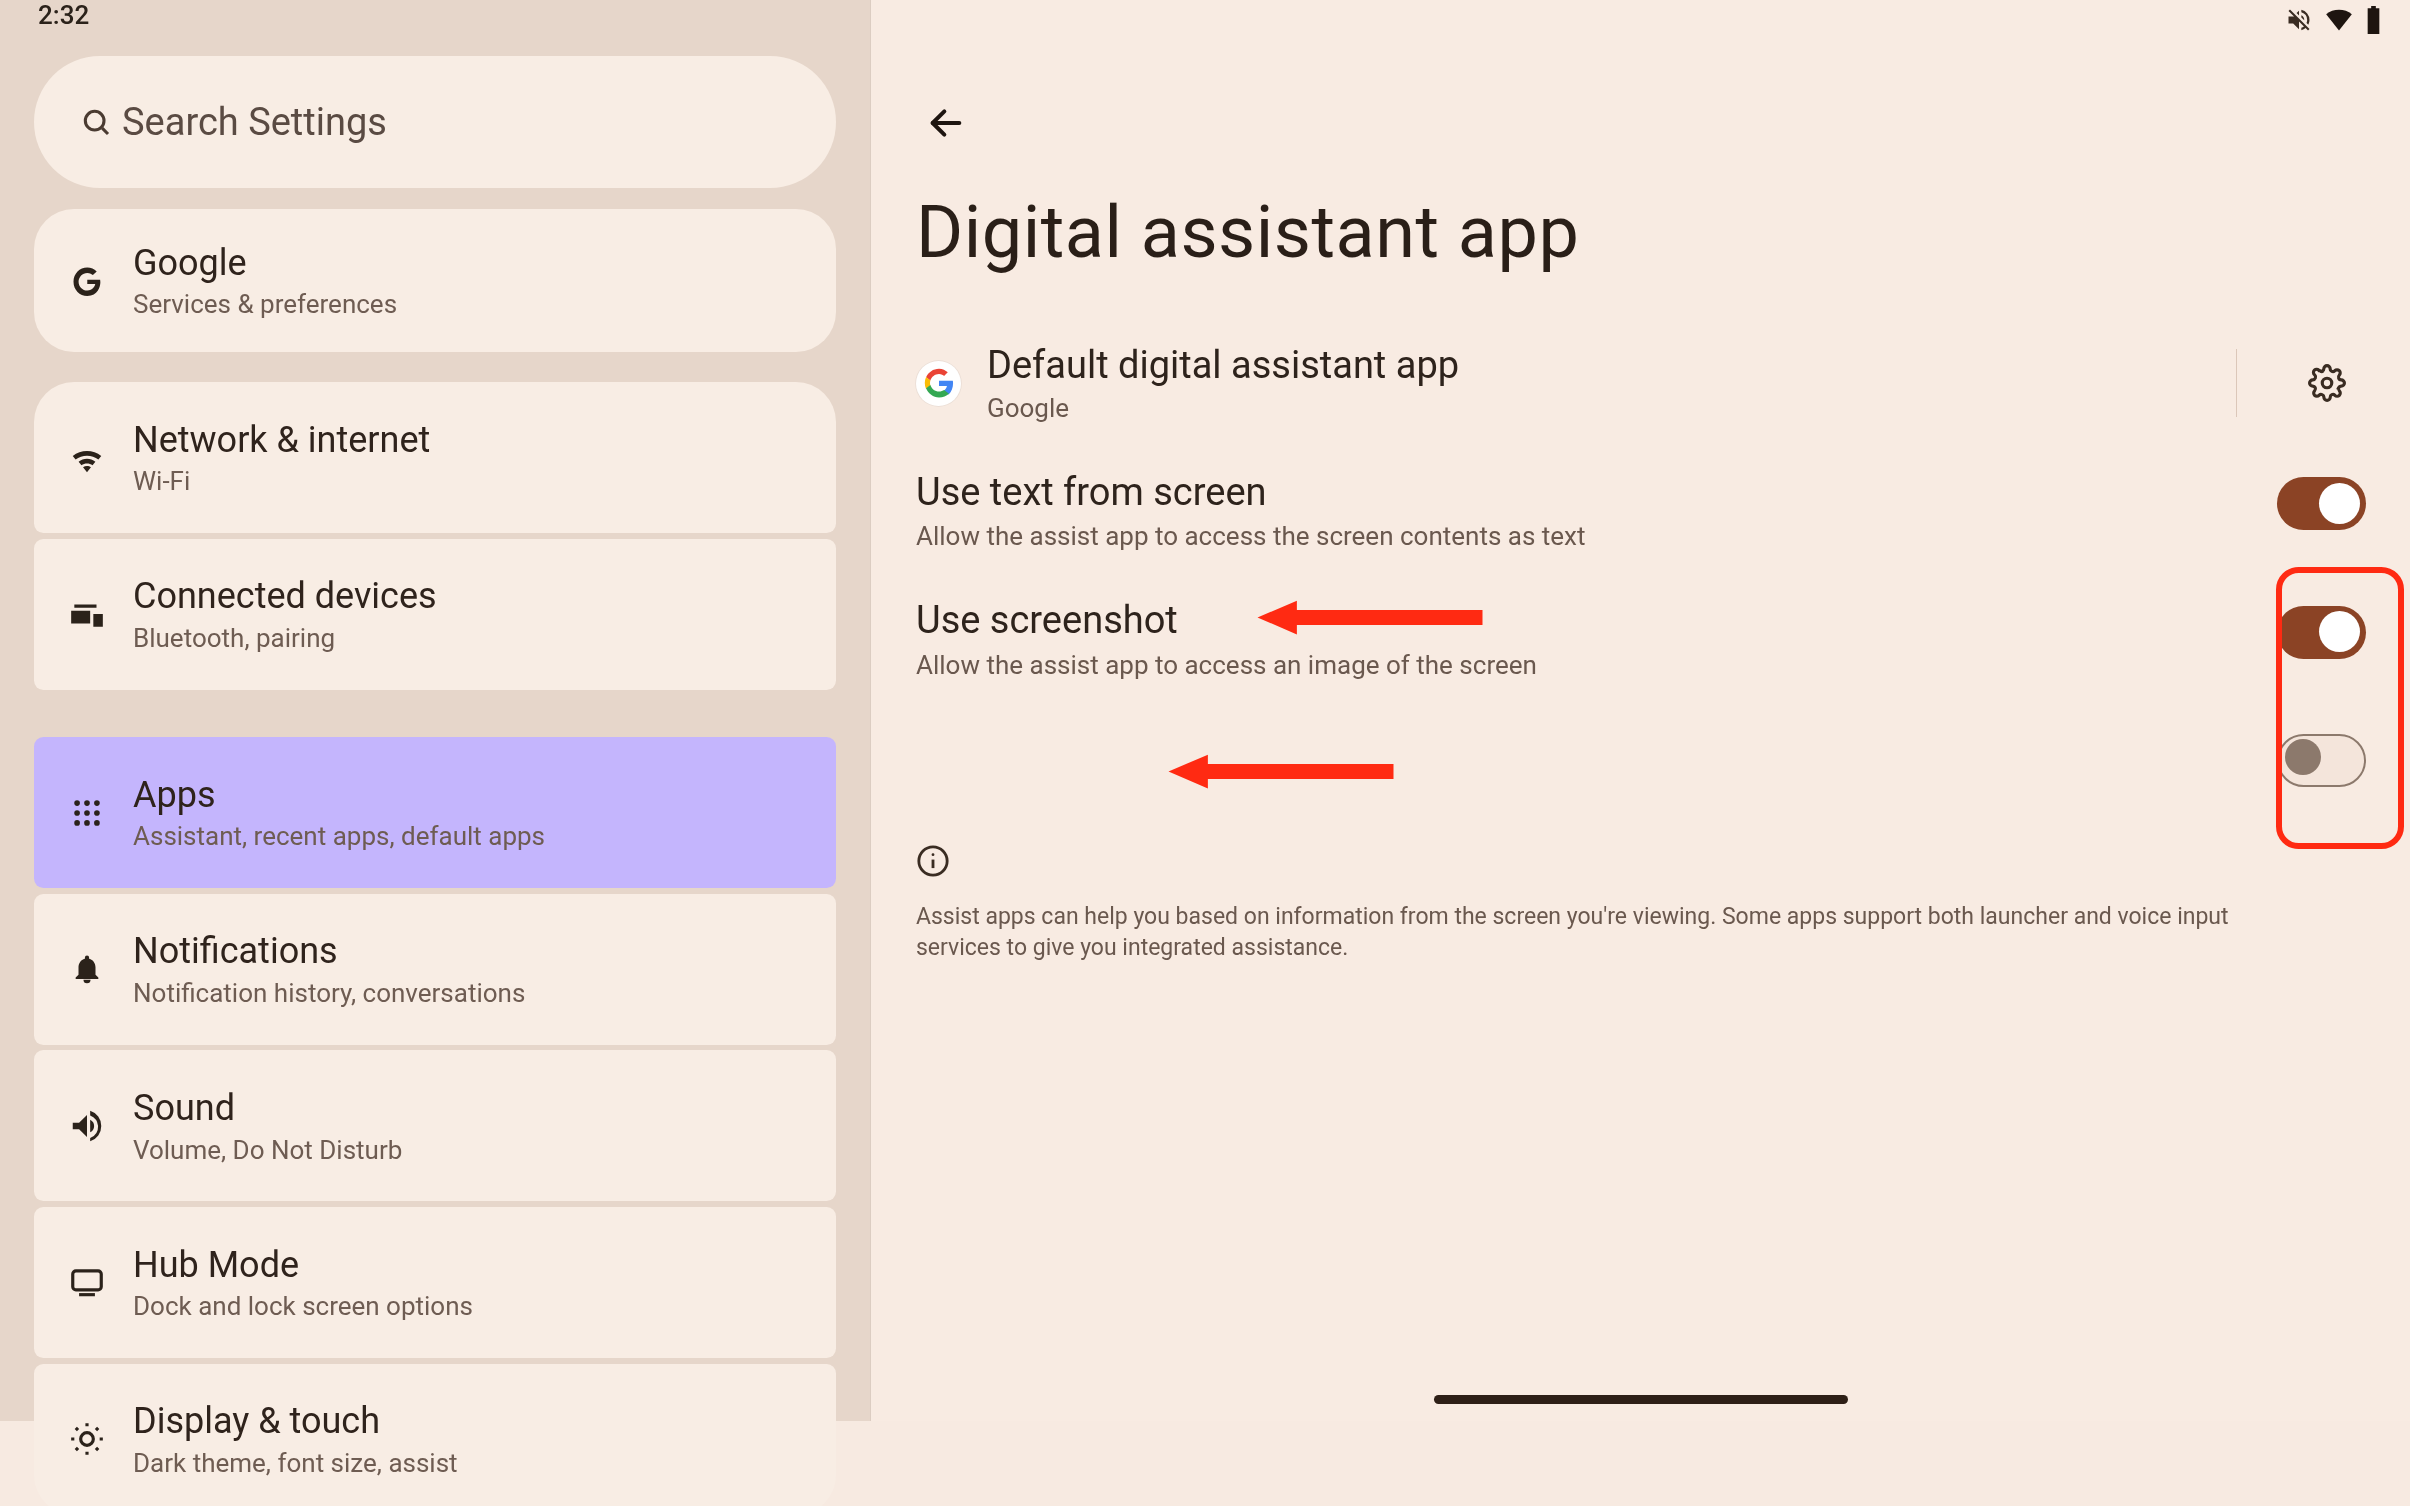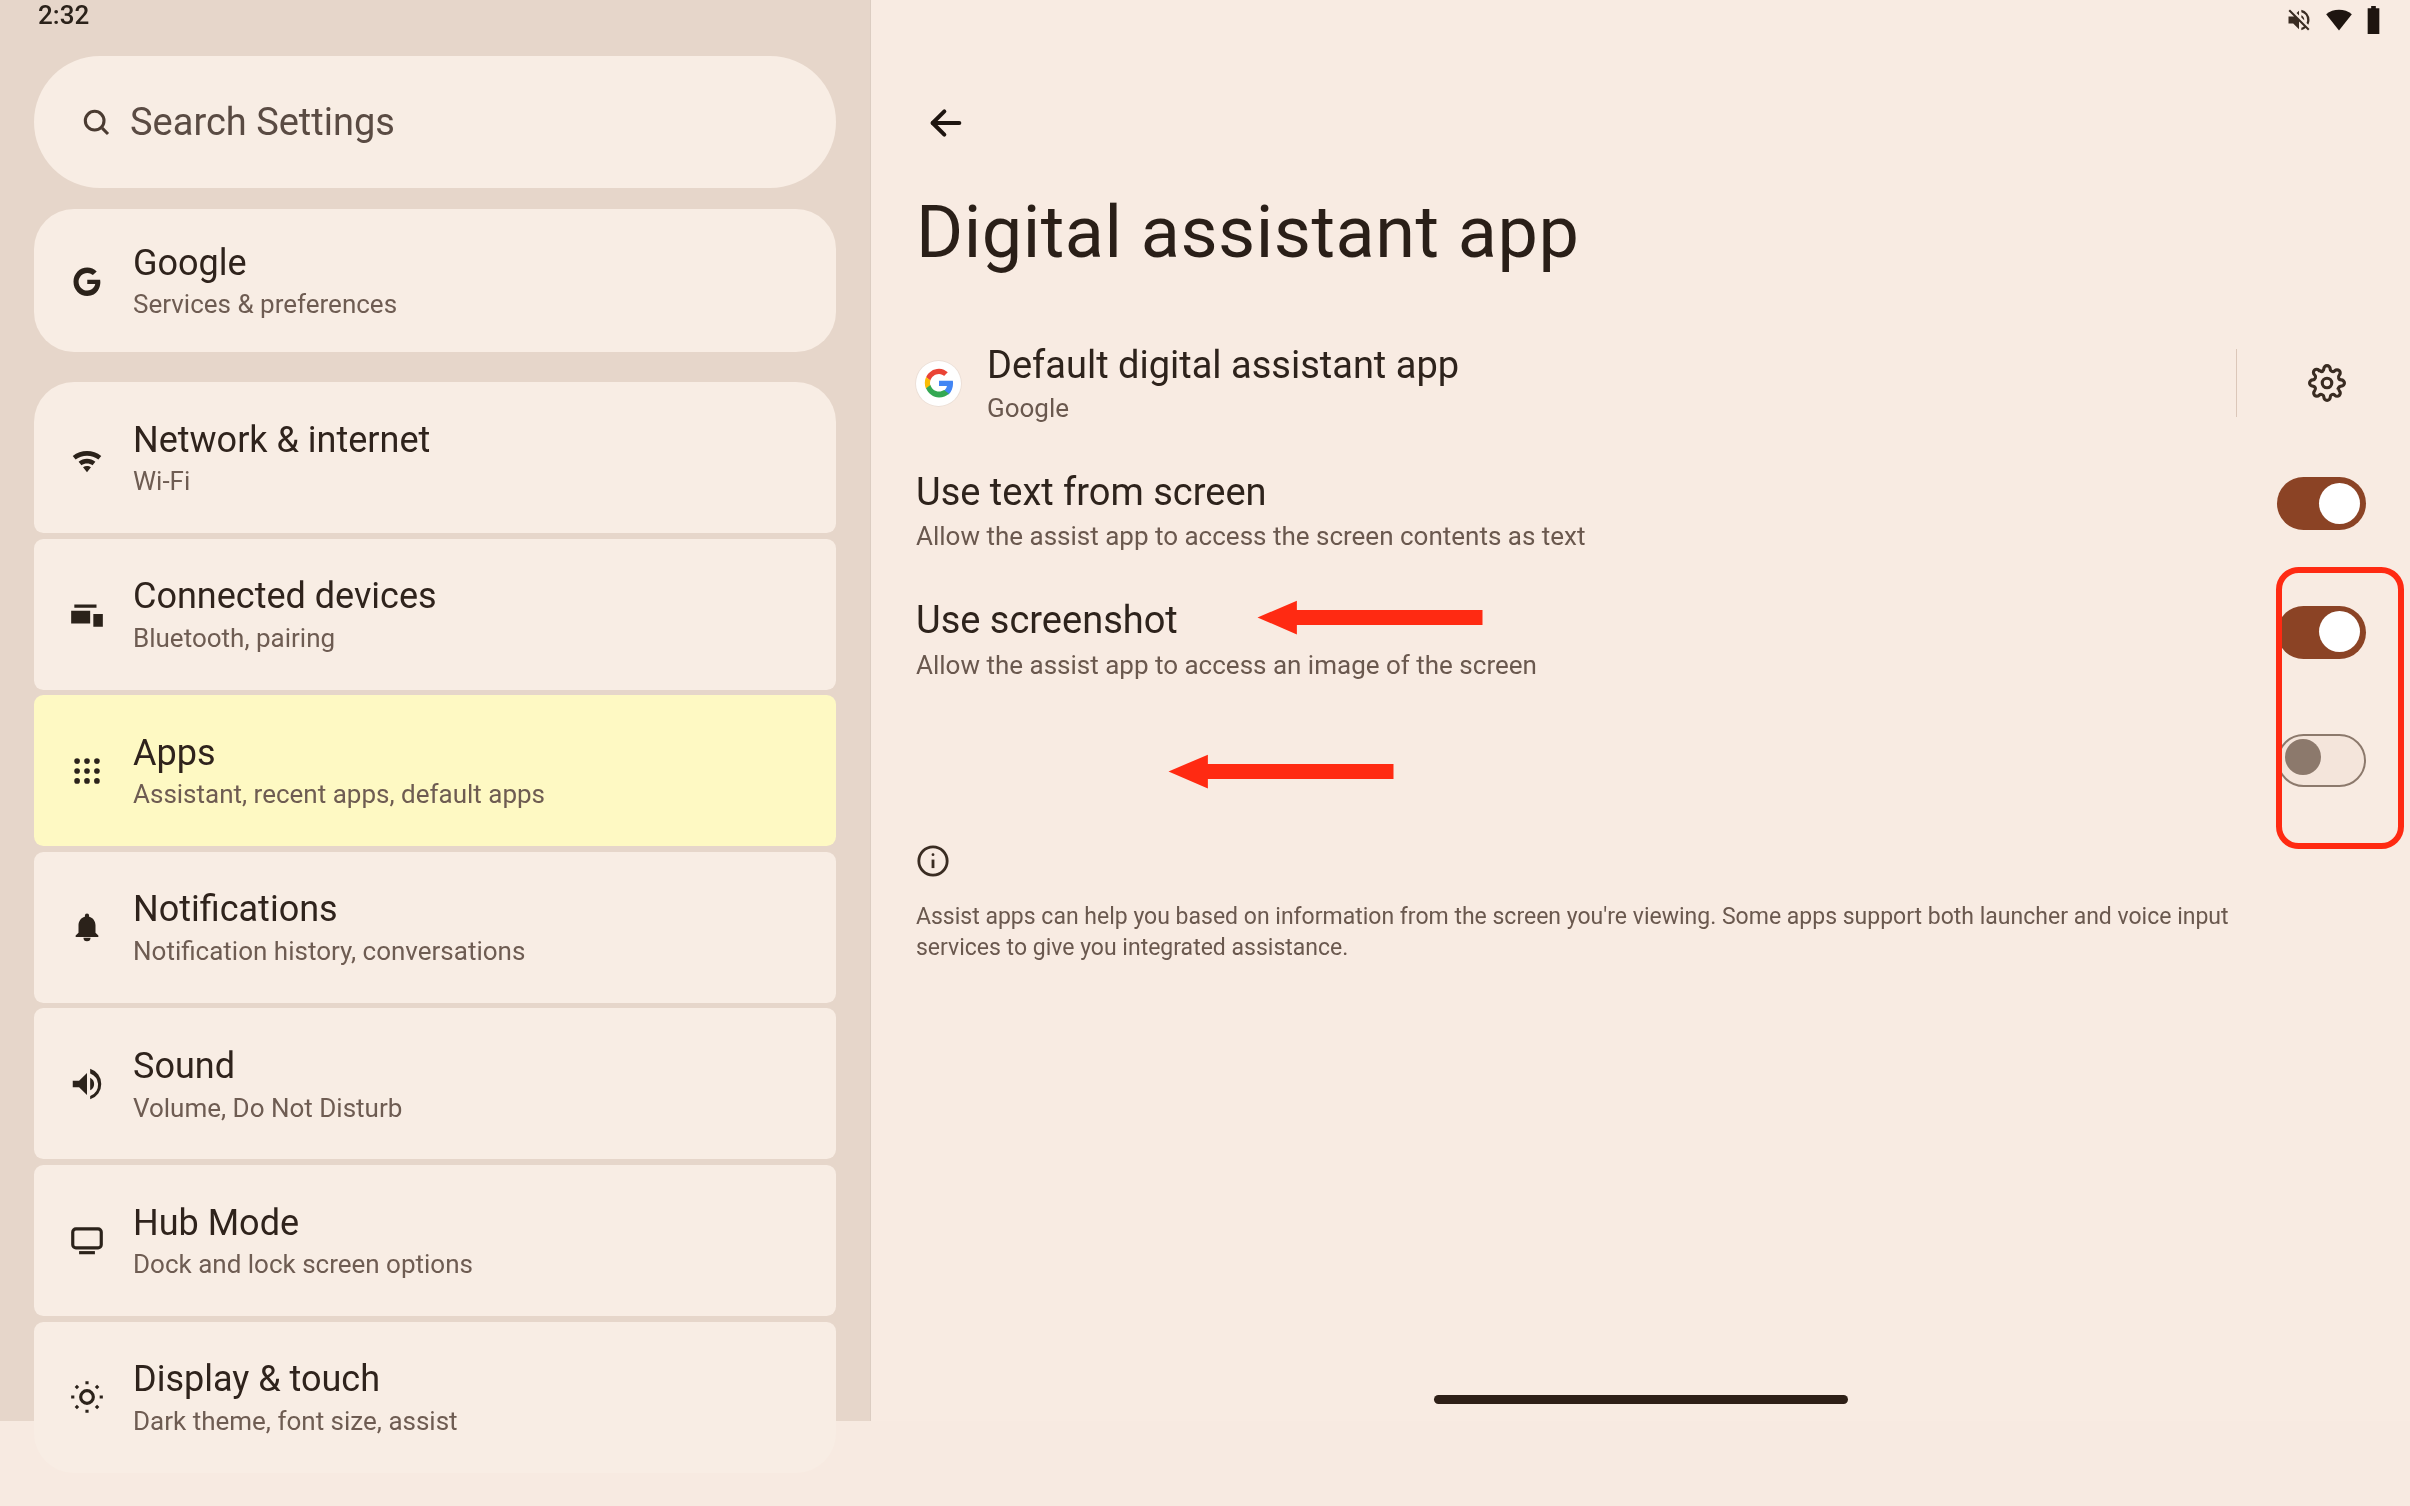--- a/index.html
+++ b/index.html
@@ -50,21 +50,21 @@
   .search-wrap {
     padding: 26px 34px 21px 34px;
   }
   .search {
     background: #f8ede4;
     border-radius: 66px;
     height: 132px;
     display: flex;
     align-items: center;
     padding: 8px 41px;
-    gap: 14px;
+    gap: 6px;
   }
   .search-placeholder {
     font-size: 38px;
     color: #5a4b43;
   }
 
   .card-group {
     padding: 0 34px;
     display: flex;
     flex-direction: column;
@@ -107,21 +107,21 @@
     background: #f8ede4;
     display: flex;
     align-items: center;
     gap: 26px;
     padding: 26px 32px;
     min-height: 151px;
     border-radius: 9.4px;
   }
   .stack .seg:first-child { border-top-left-radius: 40px; border-top-right-radius: 40px; }
   .stack .seg:last-child  { border-bottom-left-radius: 40px; border-bottom-right-radius: 40px; }
-  .stack .seg.selected { background: #fef9c3; }
+  .stack .seg.selected { background: #c4b5fd; margin-top: 42px; }
 
   
   .right-pane {
     flex: 1;
     background: #f8ebe2;
     padding: 0 45px;
     position: relative;
     display: flex;
     flex-direction: column;
   }

